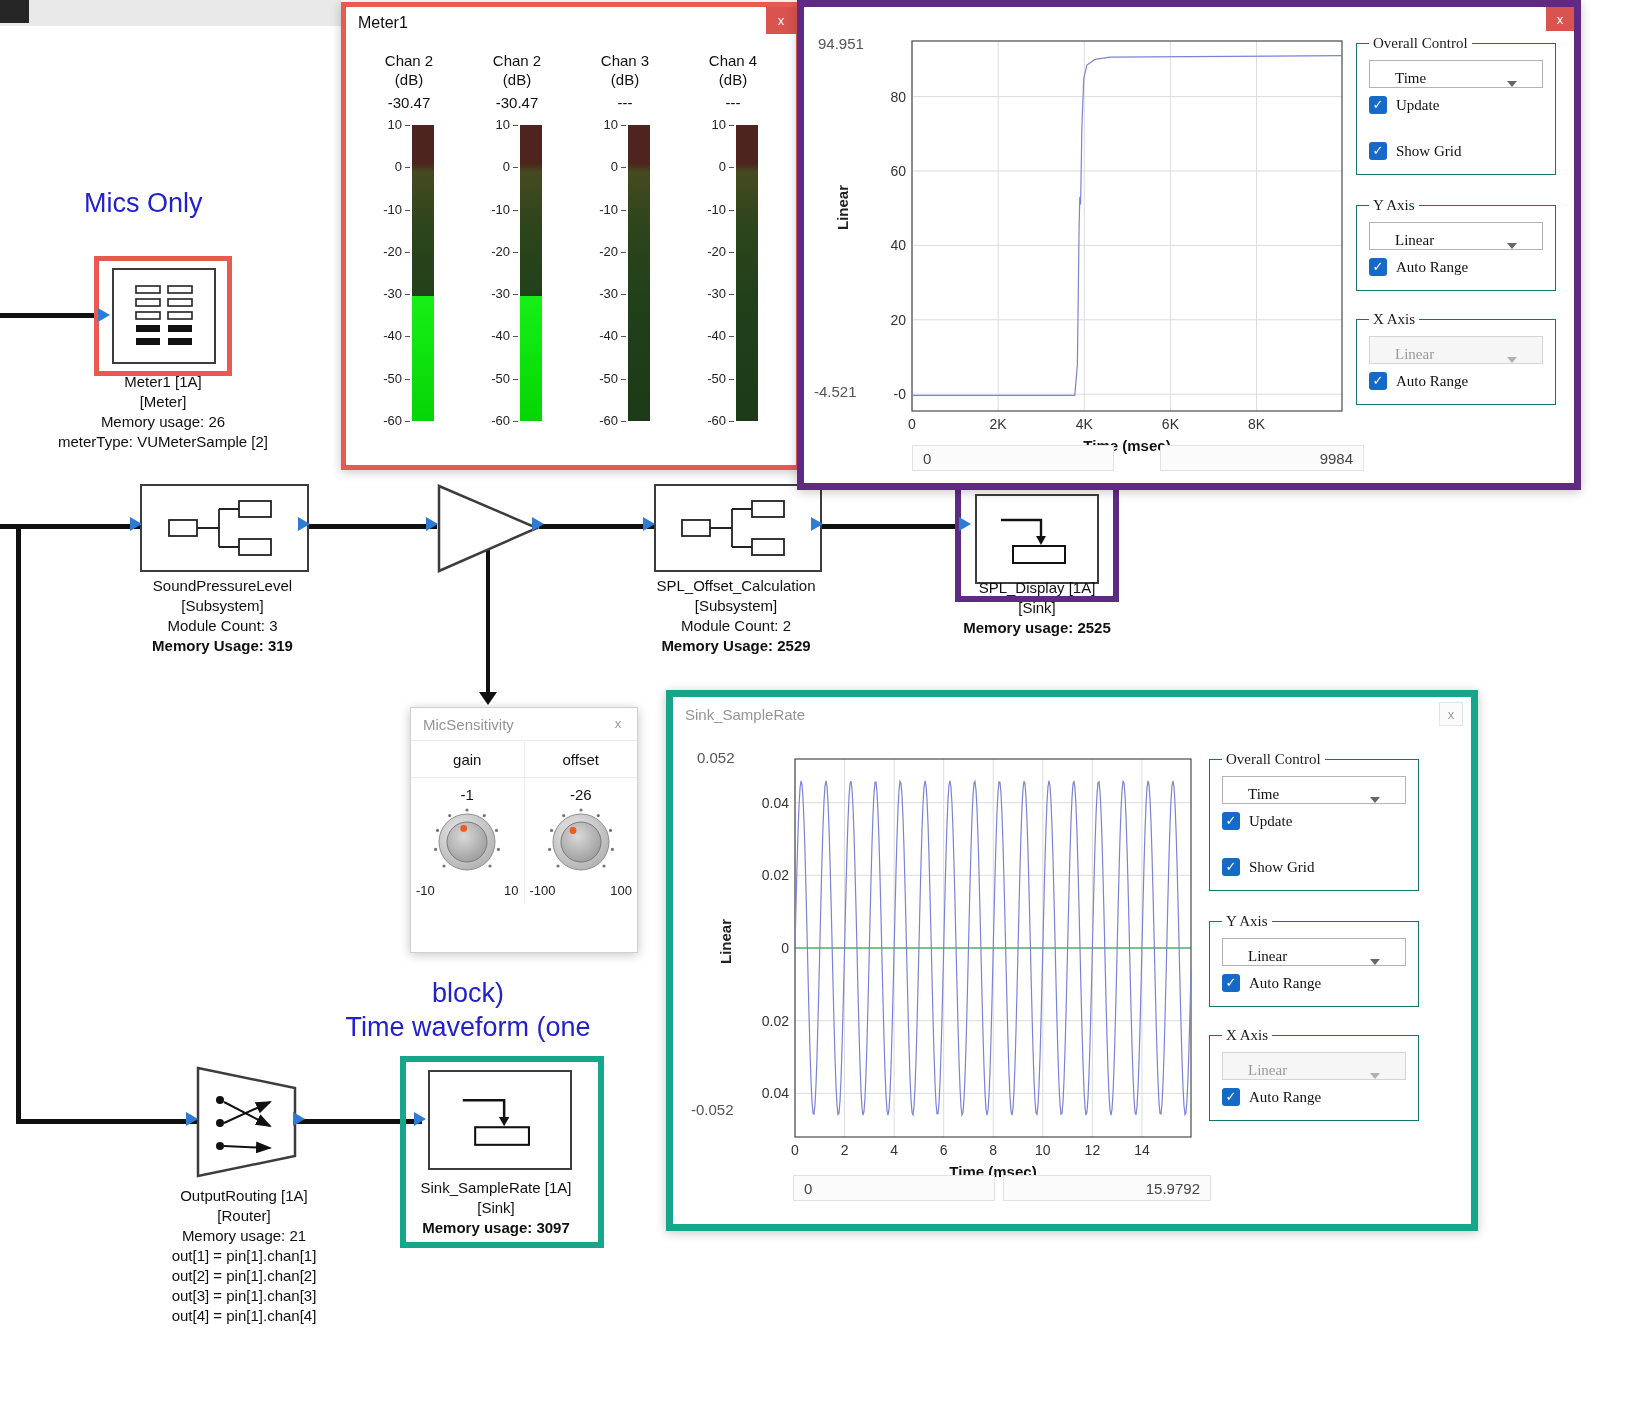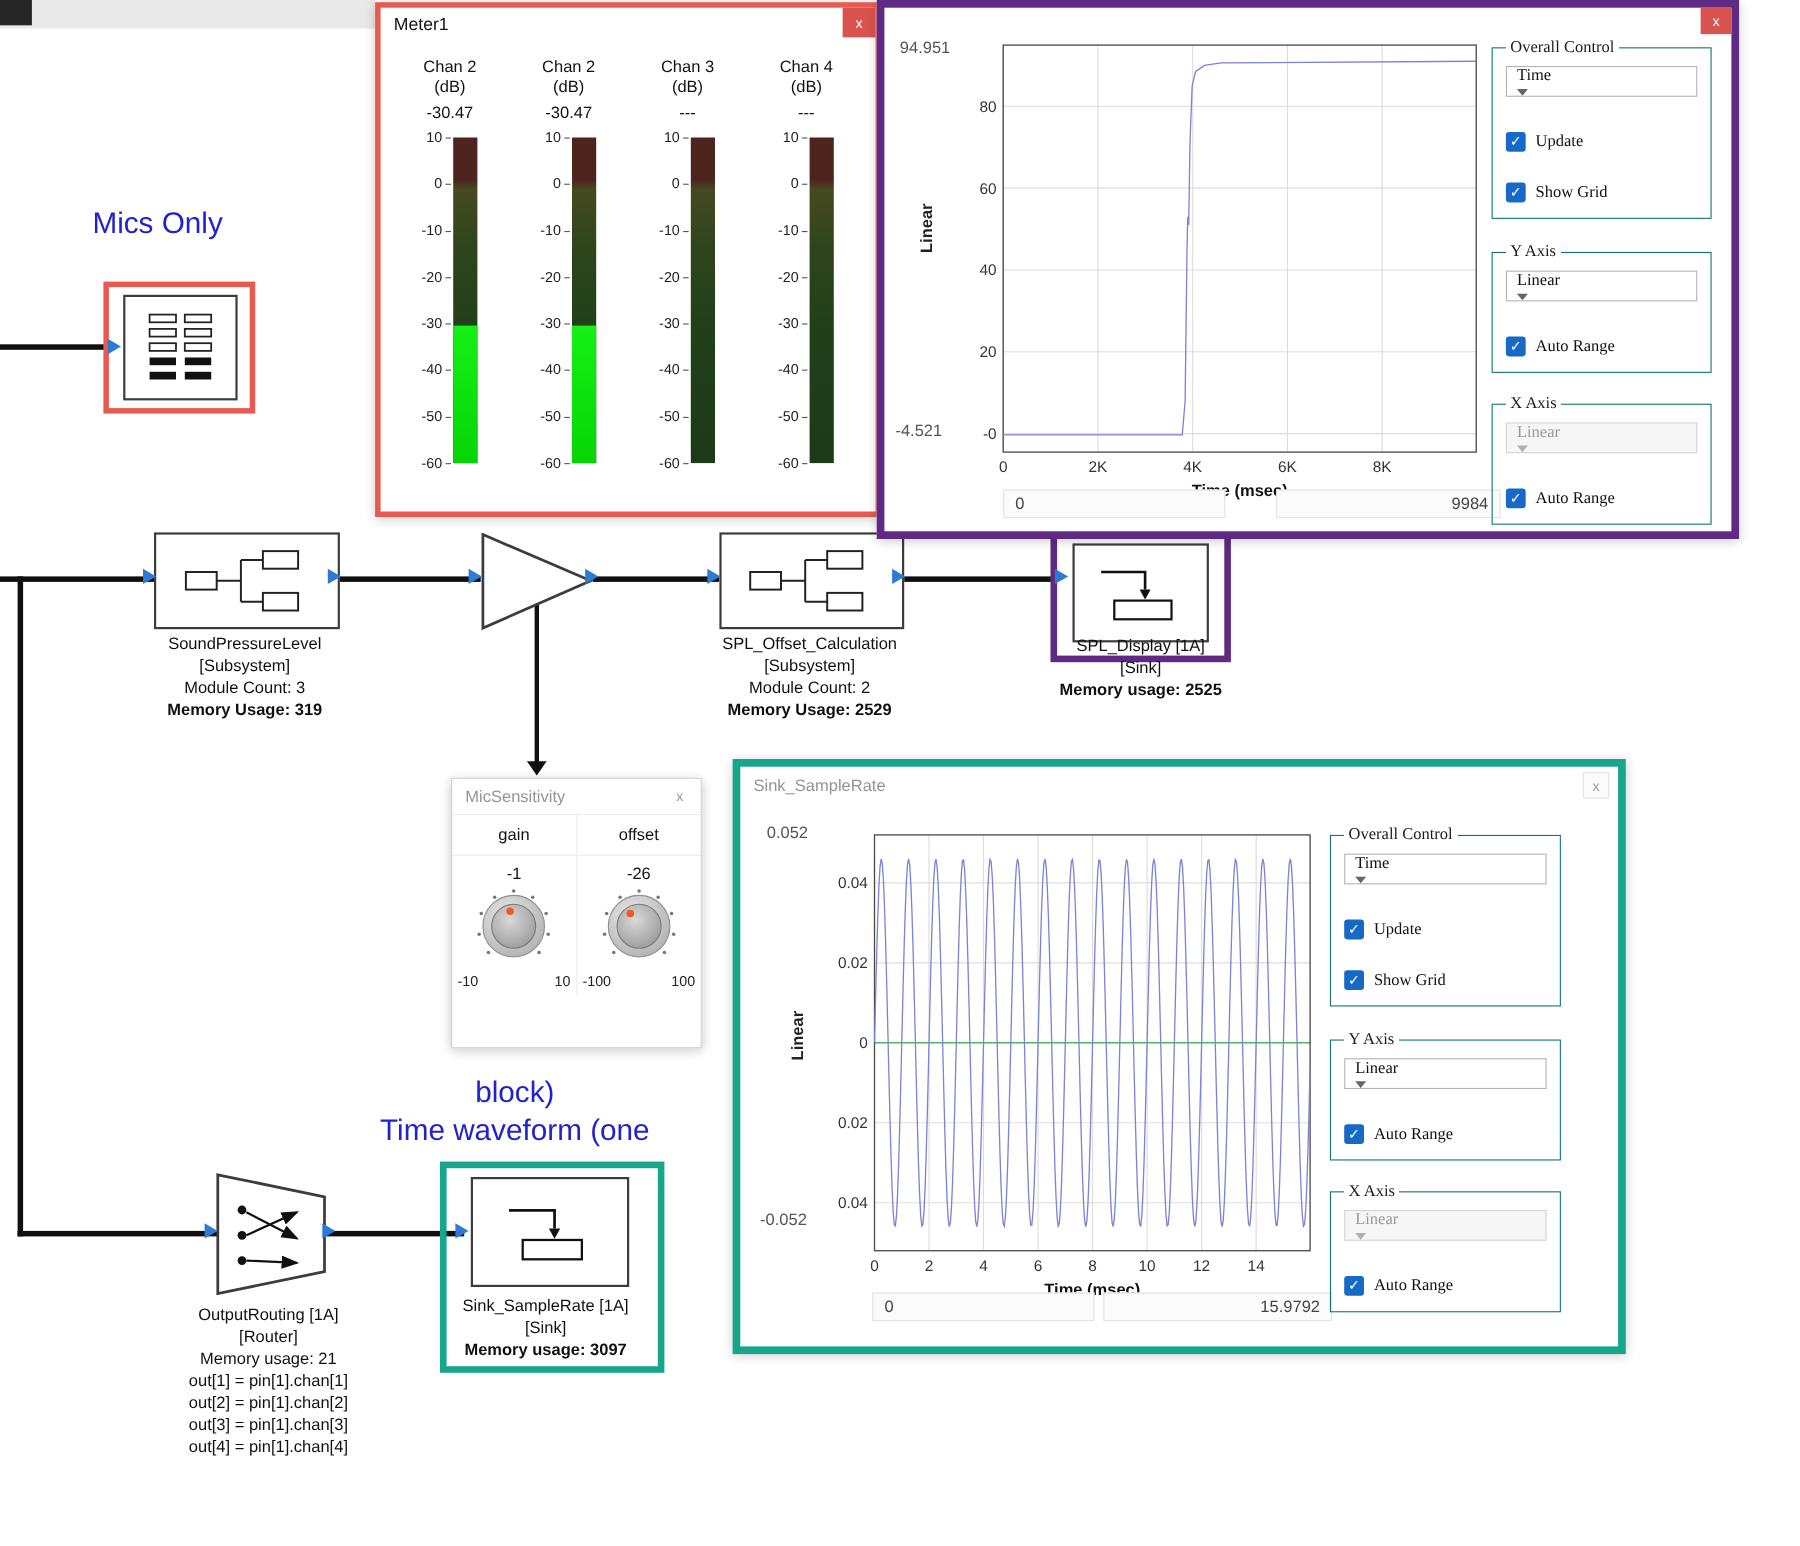--- a/index.html
+++ b/index.html
@@ -58,25 +58,25 @@
   .vlabel{position:absolute;writing-mode:vertical-rl;transform:rotate(180deg);font-weight:bold;font-size:15px;color:#222;}
   .chart-host{position:absolute;}
   svg text.tick{font-family:"Liberation Sans",sans-serif;font-size:14px;fill:#333;}
   svg text.xlabel{font-family:"Liberation Sans",sans-serif;font-size:15px;font-weight:bold;fill:#111;}
   .range-box{position:absolute;height:24px;border:1px solid #e2e2e2;background:#fbfbfb;font-size:15px;color:#444;display:flex;align-items:center;padding:0 10px;}
   .range-box.right{justify-content:flex-end;}
 
   .controls{position:absolute;width:200px;}
   .fs{border:1px solid #0f766e;margin:0;padding:2px 12px 14px;font-family:Liberation Serif, serif;}
   .fs legend{font-size:15px;color:#1c1c1c;padding:0 4px;}
-  .dd{height:26px;border:1px solid #b3b3b3;background:#fff;display:flex;align-items:flex-start;justify-content:space-between;padding:0 9px;font-size:15px;margin-top:6px;flex-direction:column;}
+  .dd{height:26px;border:1px solid #b3b3b3;background:#fff;display:flex;align-items:flex-end;justify-content:space-between;padding:0 25px;font-size:15px;margin-top:6px;}
   .dd .chev{width:0;height:0;border-left:5px solid transparent;border-right:5px solid transparent;border-top:6px solid #666;}
   .dd.disabled{color:#9a9a9a;background:#f6f6f6;border-color:#d4d4d4;}
   .dd.disabled .chev{border-top-color:#b0b0b0;}
-  .cbrow{display:flex;align-items:center;gap:9px;font-size:15px;margin-top:32px;}
+  .cbrow{display:flex;align-items:center;gap:9px;font-size:15px;margin-top:8px;}
   .cb{width:18px;height:18px;background:#1569c7;border-radius:3px;color:#fff;display:flex;align-items:center;justify-content:center;flex:0 0 18px;}
   .cb::after{content:"\2713";font-size:13px;}
 
   
   .knob-grid{display:flex;border-top:1px solid #ececec;}
   .knob-col{width:50%;text-align:center;}
   .knob-col + .knob-col{border-left:1px solid #ececec;}
   .k-head{font-size:15px;padding:10px 0 9px;border-bottom:1px solid #ececec;}
   .k-val{font-size:15px;padding:8px 0 2px;}
   .k-minmax{display:flex;justify-content:space-between;padding:0 5px 6px;font-size:13px;color:#222;}
@@ -136,20 +136,26 @@
       </g>
       <g fill="#111">
         <rect x="3" y="42" width="24" height="7"></rect>
           <rect x="35" y="42" width="24" height="7"></rect>
         <rect x="3" y="55" width="24" height="7"></rect>
           <rect x="35" y="55" width="24" height="7"></rect>
       </g>
     </svg>
   </div>
   <span class="pin" style="left:98px;top:308px;"></span>
+  <div class="cap" style="left:50px;top:372px;width:226px;">
+      <div>Meter1 [1A]</div>
+      <div>[Meter]</div>
+      <div>Memory usage: 26</div>
+      <div>meterType: VUMeterSample [2]</div>
+    </div>
 
   <div class="blk" style="left:140px;top:484px;width:165px;height:84px;">
     <svg width="120" height="62" viewBox="0 0 120 62">
       <g fill="none" stroke="#222" stroke-width="1.8">
         <rect x="4" y="23" width="28" height="16"></rect>
         <rect x="74" y="4" width="32" height="16"></rect>
         <rect x="74" y="42" width="32" height="16"></rect>
         <path d="M32,31 L54,31 M54,12 L54,50 M54,12 L74,12 M54,50 L74,50"></path>
       </g>
     </svg>

